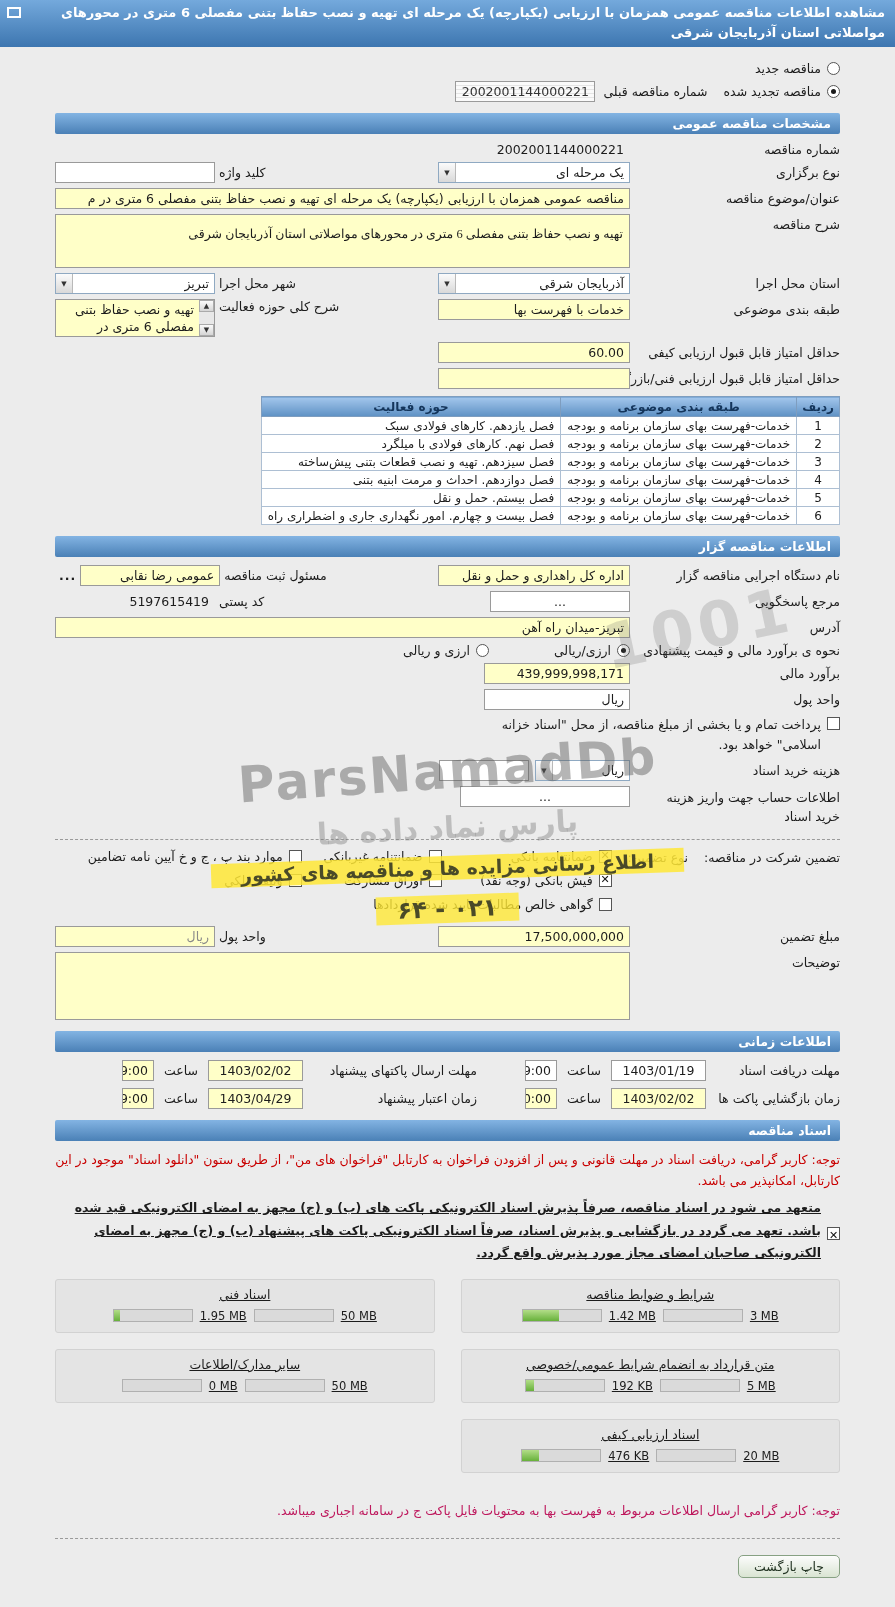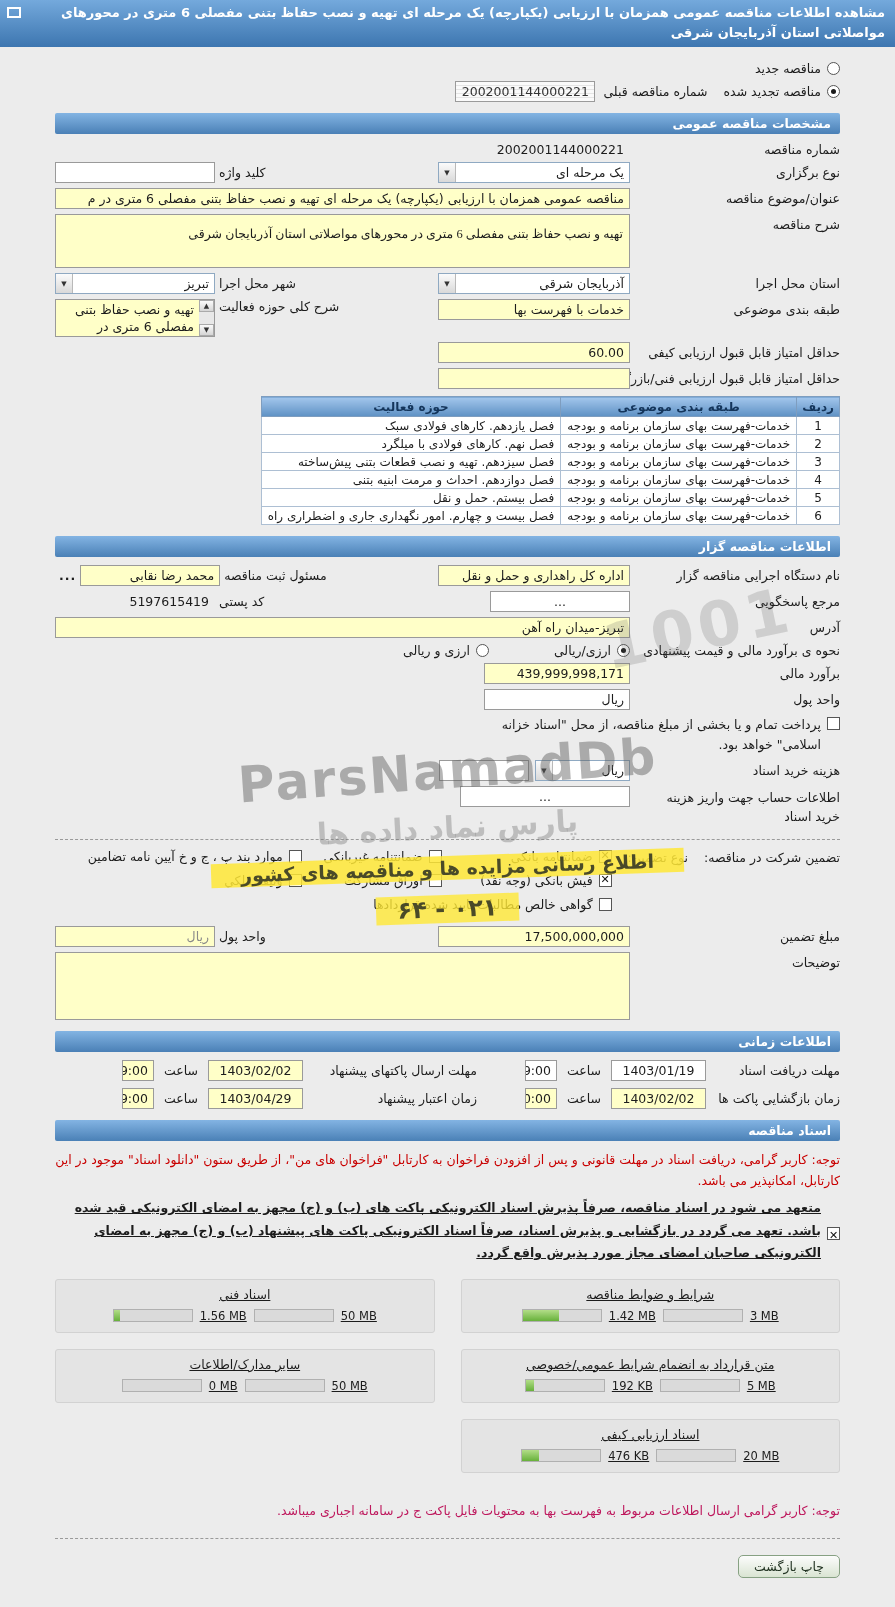--- a/index.html
+++ b/index.html
@@ -222,21 +222,21 @@
       </tr>
     </tbody>
   </table>
 
   <div class="section-bar">اطلاعات مناقصه گزار</div>
 
   <div class="row">
     <span class="lbl">نام دستگاه اجرایی مناقصه گزار</span>
     <div class="input yellow w190">اداره کل راهداری و حمل و نقل</div>
     <span class="lbl2">مسئول ثبت مناقصه</span>
-    <div class="input yellow w140">محمد رضا نقابی</div>
+    <div class="input yellow w140">عمومی رضا نقابی</div>
     <span class="dots-btn">...</span>
   </div>
 
   <div class="row">
     <span class="lbl">مرجع پاسخگویی</span>
     <div class="input w140 center">...</div>
     <span class="lbl2">کد پستی</span>
     <span class="plain-value" style="width:160px">5197615419</span>
   </div>
 
@@ -374,21 +374,21 @@
         <span class="track"></span>
         <span class="fsize">3 MB</span>
       </div>
     </div>
     <div class="file-item">
       <div class="file-title">اسناد فنی</div>
       <div class="filebars">
         <span class="track">
             <span class="fill" style="width: 8%;"></span>
           </span>
-        <span class="fsize">1.56 MB</span>
+        <span class="fsize">1.95 MB</span>
         <span class="track"></span>
         <span class="fsize">50 MB</span>
       </div>
     </div>
     <div class="file-item">
       <div class="file-title">متن قرارداد به انضمام شرایط عمومی/خصوصی</div>
       <div class="filebars">
         <span class="track">
             <span class="fill" style="width: 10%;"></span>
           </span>

